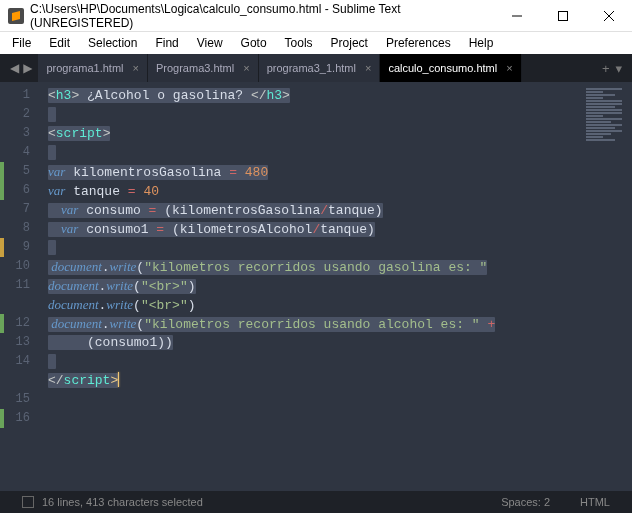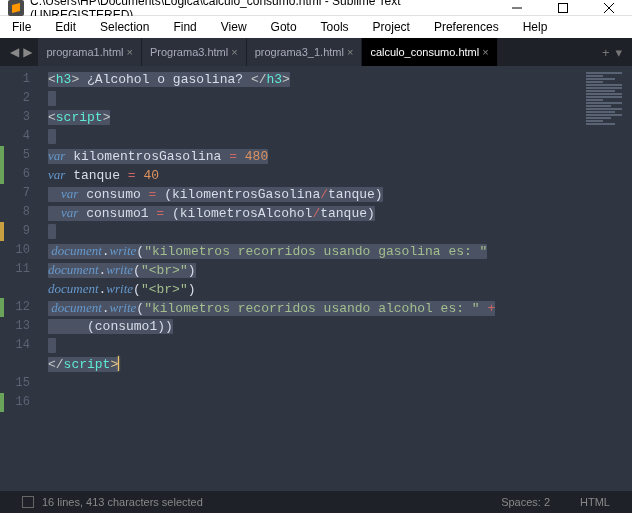--- a/index.html
+++ b/index.html
@@ -1,33 +1,33 @@
 <!DOCTYPE html>
 <html><head>
 <meta charset="utf-8">
 <style>
   * { margin: 0; padding: 0; box-sizing: border-box; }
   body { font-family: 'Segoe UI', Tahoma, sans-serif; font-size: 12px; background: #fff; width: 632px; height: 513px; overflow: hidden; display: flex; flex-direction: column; }
   
-  .titlebar { height: 16px; background: #fff; display: flex; align-items: center; padding: 0 0 0 8px; border-bottom: 1px solid #e0e0e0; }
+  .titlebar { height: 32px; background: #fff; display: flex; align-items: center; padding: 0 0 0 8px; border-bottom: 1px solid #e0e0e0; }
   .titlebar .app-icon { width: 16px; height: 16px; background: #4a4a4a; border-radius: 2px; display:flex; align-items:center; justify-content:center; margin-right: 6px; }
   .titlebar .app-icon svg { width:12px; height:12px; }
   .titlebar .title { flex: 1; color: #000; font-size: 12px; }
   .win-controls { display: flex; height: 100%; }
   .win-btn { width: 46px; height: 100%; display: flex; align-items: center; justify-content: center; color: #000; font-size: 10px; }
   .win-btn svg { width: 10px; height: 10px; }
 
-  .menubar { height: 22px; background: #fff; display: flex; align-items: center; padding: 0 4px; gap: 8px; }
+  .menubar { height: 22px; background: #fff; display: flex; align-items: center; padding: 0 4px; gap: 2px; }
   .menubar .menu-item { padding: 2px 8px; color: #000; font-size: 12px; border-radius: 2px; }
   
   .toolbar { height: 28px; background: #1e2127; display: flex; align-items: center; padding: 0 4px; }
   .nav-arrows { display: flex; gap: 4px; padding: 0 6px; color: #888; }
   .nav-arrows span { font-size: 12px; }
   .tabs { display: flex; height: 100%; align-items: stretch; flex:1; }
-  .tab { display: flex; align-items: center; padding: 0 8px; background: #2b303b; border-right: 1px solid #1a1d23; color: #aab; font-size: 11px; }
+  .tab { display: flex; align-items: center; padding: 0 8px; gap: 6px; background: #2b303b; border-right: 1px solid #1a1d23; color: #aab; font-size: 11px; }
   .tab.active { background: #000000; color: #fff; }
   .tab .close { color: #888; font-size: 11px; margin-left: 3px; }
   .tool-right { display: flex; align-items: center; gap: 6px; padding: 0 6px; color: #777; font-size: 13px;}
   
   .editor-wrap { flex: 1; background: #2f3541; display: flex; position: relative; overflow: hidden; }
   .gutter { width: 44px; background: #2f3541; padding-top: 4px; position: relative; }
   .gutter .ln { height: 19px; line-height: 19px; text-align: right; padding-right: 14px; color: #5a6374; font-size: 12px; font-family: Consolas, 'Courier New', monospace; position: relative; }
   .gutter .ln.mark::before { content:""; position:absolute; left:0; top:0; width:4px; height:19px; background:#6aa45a; }
   .gutter .ln.mark-y::before { content:""; position:absolute; left:0; top:0; width:4px; height:19px; background:#c9a040; }
   

